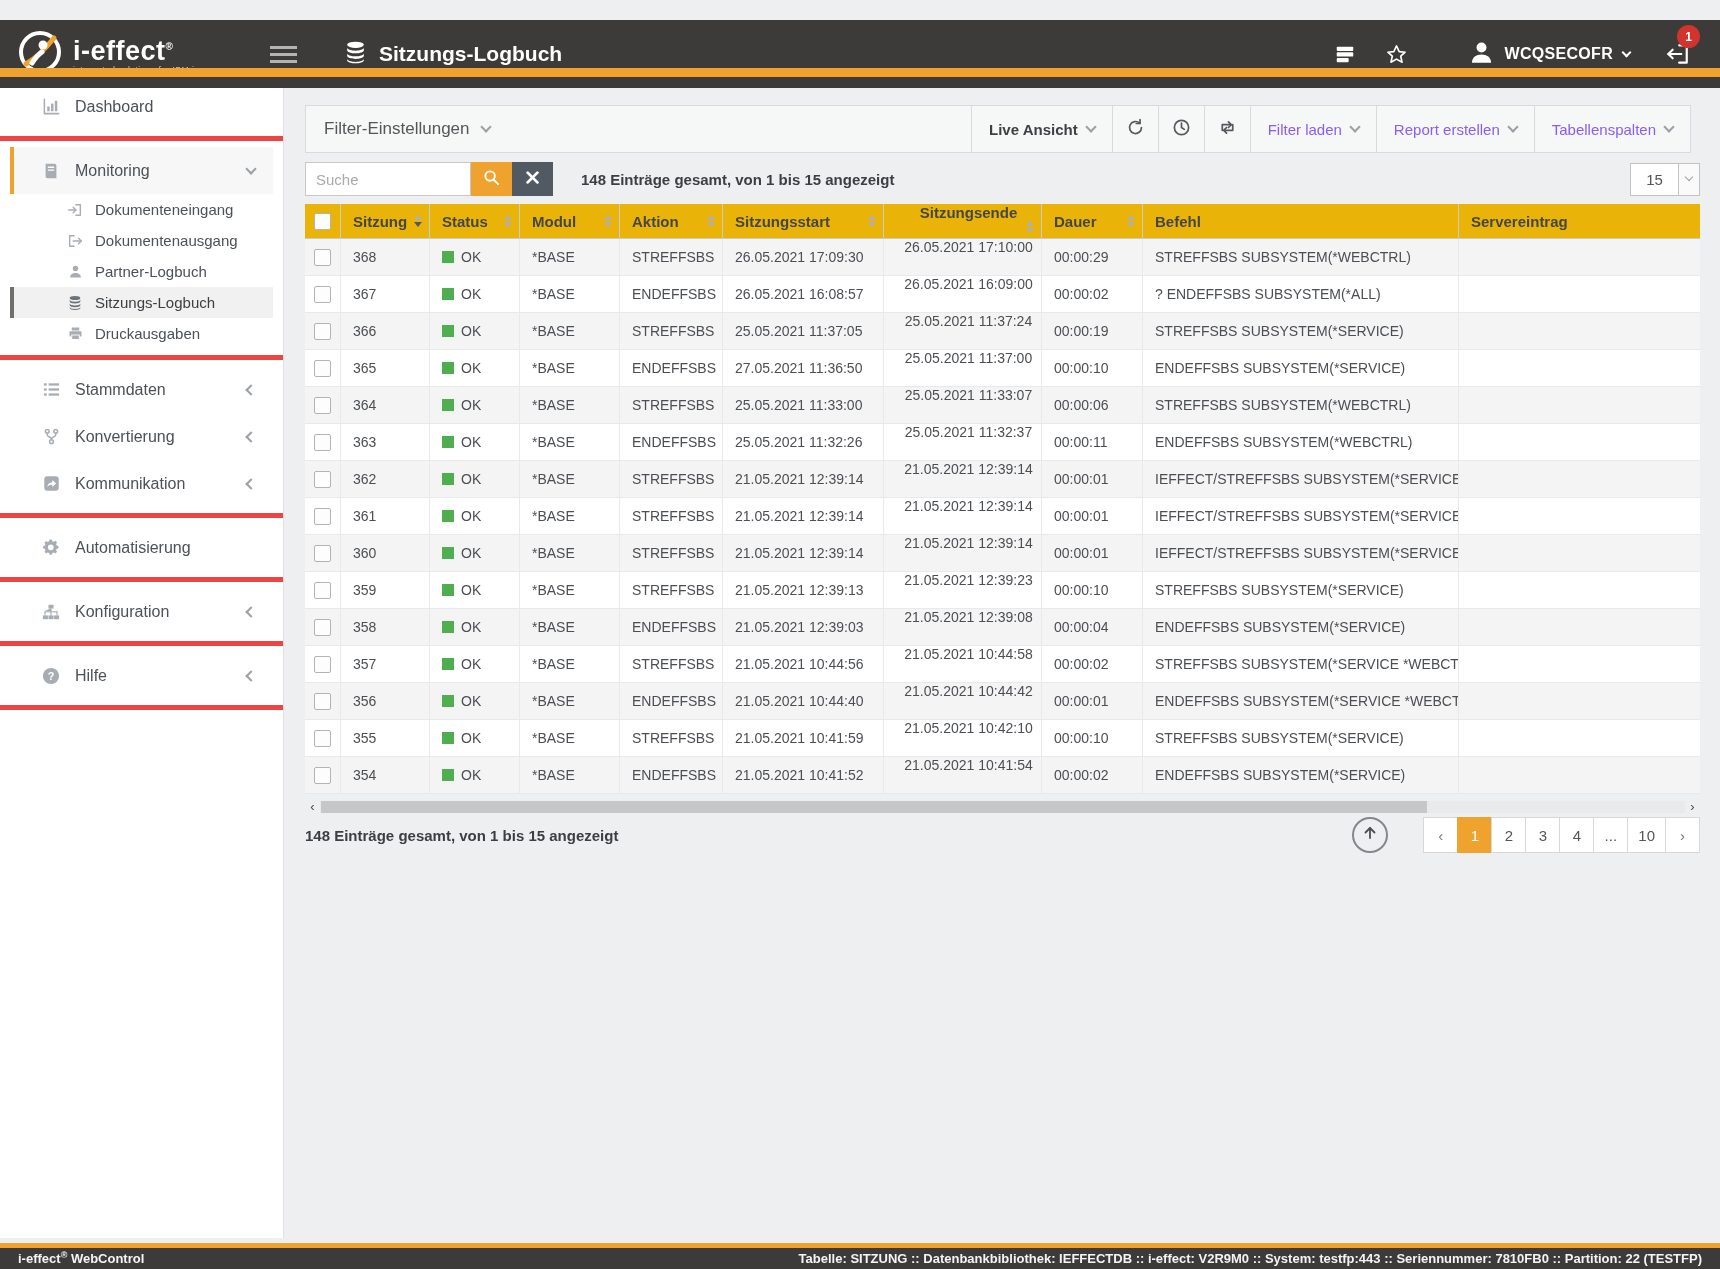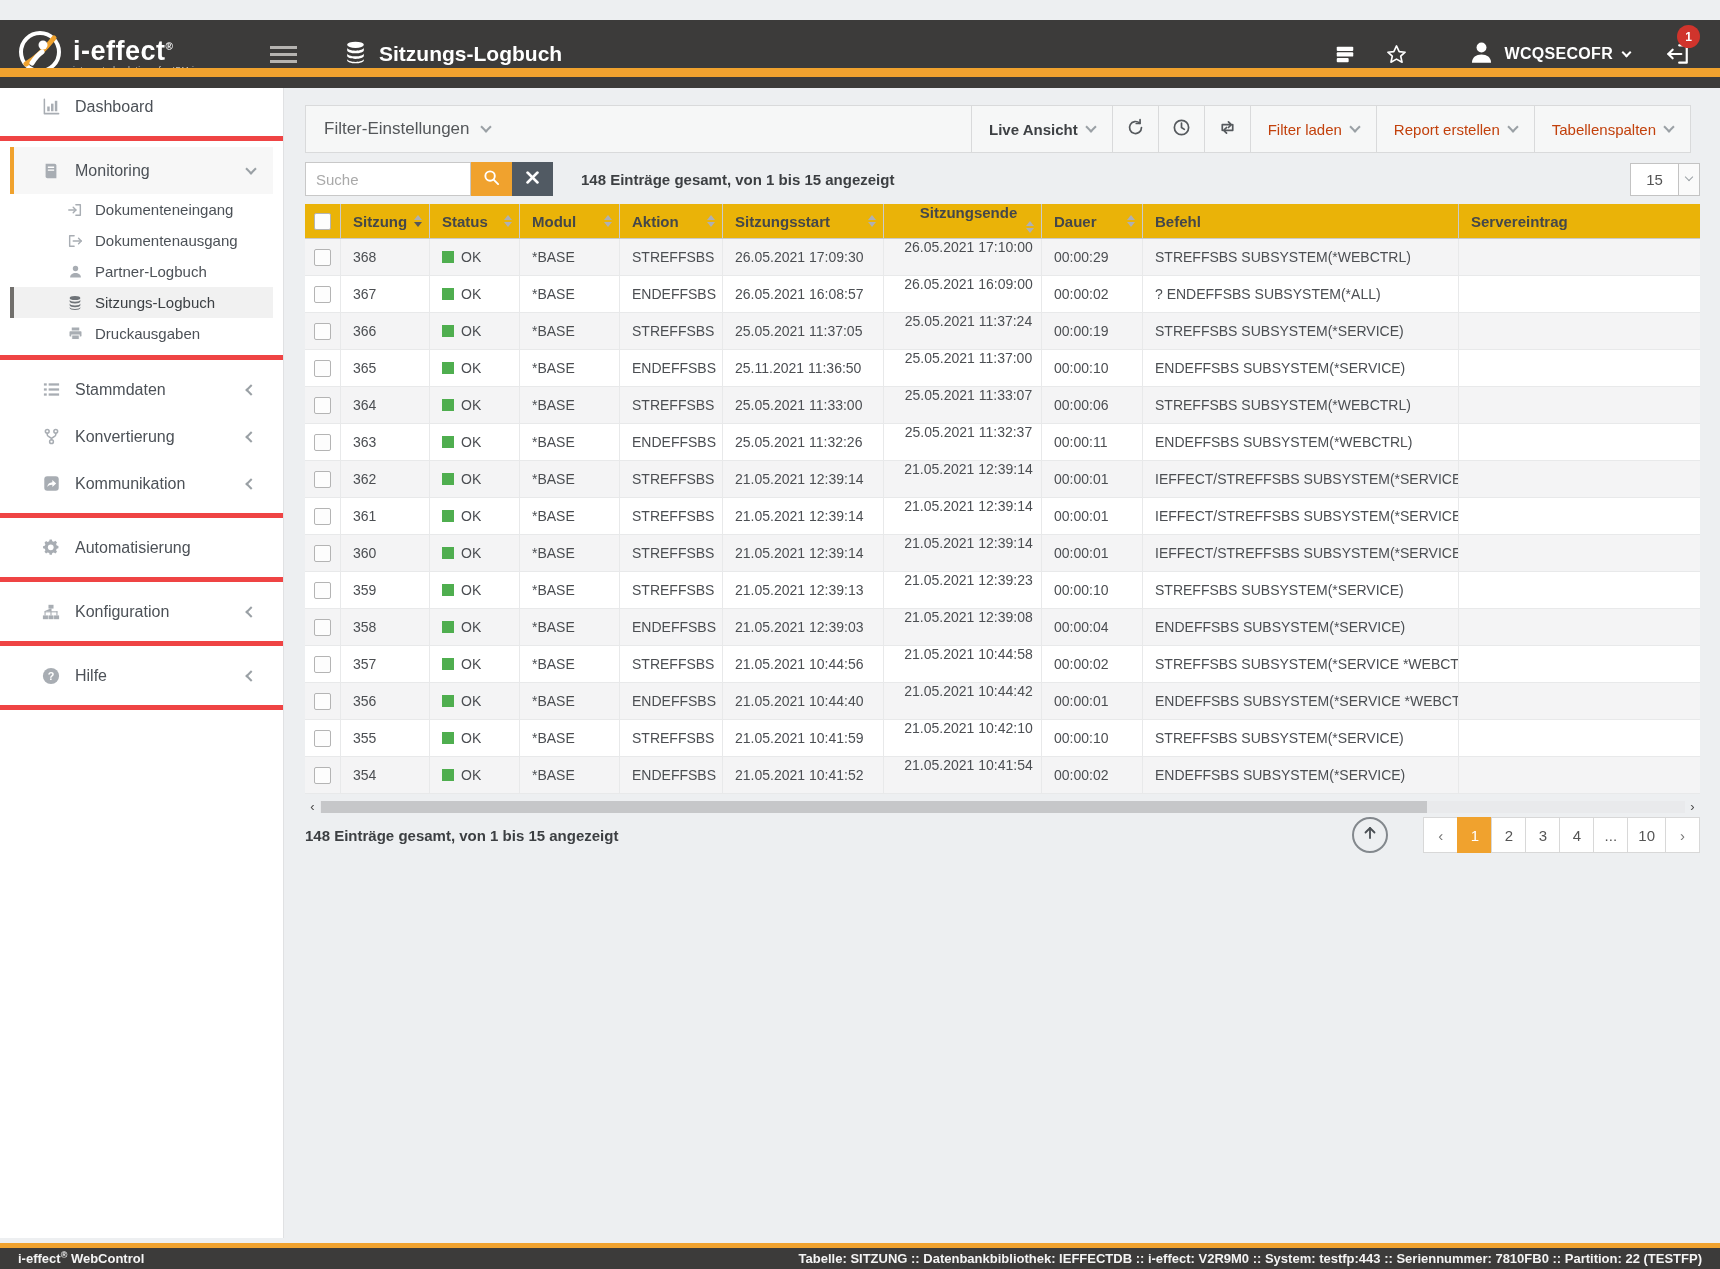--- a/index.html
+++ b/index.html
@@ -44,21 +44,21 @@
   .sb-sub { display:flex; align-items:center; height:31px; padding:0 18px 0 52px; font-size:15px; color:#4c5157; cursor:pointer; border-left:4px solid transparent; }
   .sb-sub .sbi { width:18px; display:flex; justify-content:center; margin-right:11px; flex:none; }
   .sb-sub.active { border-left-color:#716f6c; background:#f1f1f1; color:#3c4044; }
   svg.ic { fill:#a8adb3; stroke:none; }
   svg.ics { fill:none; stroke:#a8adb3; stroke-width:1.6; stroke-linecap:round; stroke-linejoin:round; }
   
   .main { position:absolute; left:285px; top:77px; right:0; bottom:31px; }
   .filter-panel { position:absolute; left:20px; top:28px; width:1386px; height:48px; background:#f6f7f7; border:1px solid #d9dadb; display:flex; align-items:stretch; }
   .fp-label { display:flex; align-items:center; gap:12px; padding:0 18px; font-size:17px; color:#54575a; cursor:pointer; }
   .fp-right { margin-left:auto; display:flex; }
-  .tbtn { display:flex; align-items:center; gap:9px; border-left:1px solid #d9dadb; padding:0 17px; font-size:15px; color:#c2410c; cursor:pointer; }
+  .tbtn { display:flex; align-items:center; gap:9px; border-left:1px solid #d9dadb; padding:0 17px; font-size:15px; color:#8b5cf6; cursor:pointer; }
   .tbtn.bold { font-weight:700; color:#3e4144; }
   .tbtn.iconly { width:46px; justify-content:center; padding:0; }
   svg.tbic { fill:none; stroke:#55595d; stroke-width:1.8; stroke-linecap:round; stroke-linejoin:round; }
   
   .search-row { position:absolute; left:20px; top:85px; right:20px; height:34px; display:flex; align-items:center; }
   .search-input { width:166px; height:34px; border:1px solid #c8c8c8; background:#fff; padding:0 10px; font-size:15px; color:#ec4899;
                   font-family:"Liberation Sans", sans-serif; outline:none; }
   .search-input::placeholder { color:#a9a9a9; }
   .btn-search { width:41px; height:34px; background:#f0a22e; display:flex; align-items:center; justify-content:center; cursor:pointer; }
   .btn-clear { width:41px; height:34px; background:#515a63; display:flex; align-items:center; justify-content:center; cursor:pointer; }
@@ -532,21 +532,21 @@
     <div class="td c0">
             <span class="cb"></span>
           </div>
     <div class="td c1">365</div>
     <div class="td c2">
             <span class="okbox"></span>
             <span>OK</span>
           </div>
     <div class="td c3">*BASE</div>
     <div class="td c4">ENDEFFSBS</div>
-    <div class="td c5">25.11.2021 11:36:50</div>
+    <div class="td c5">27.05.2021 11:36:50</div>
     <div class="td c6">25.05.2021 11:37:00</div>
     <div class="td c7">00:00:10</div>
     <div class="td c8">ENDEFFSBS SUBSYSTEM(*SERVICE)</div>
     <div class="td c9 last"></div>
   </div>
 
   <div class="tr odd">
     <div class="td c0">
             <span class="cb"></span>
           </div>

